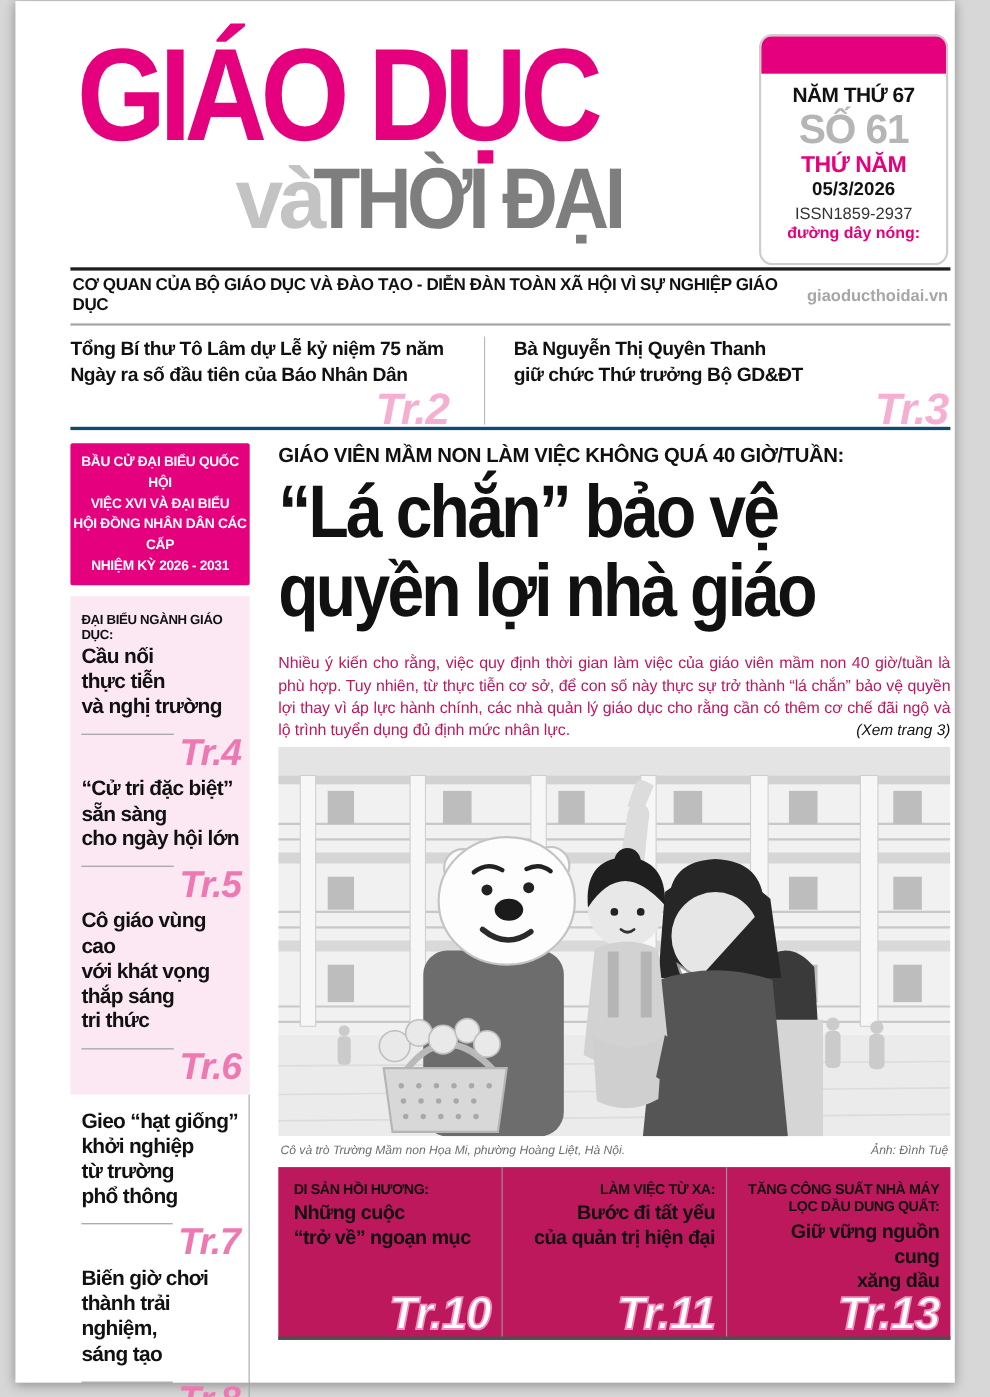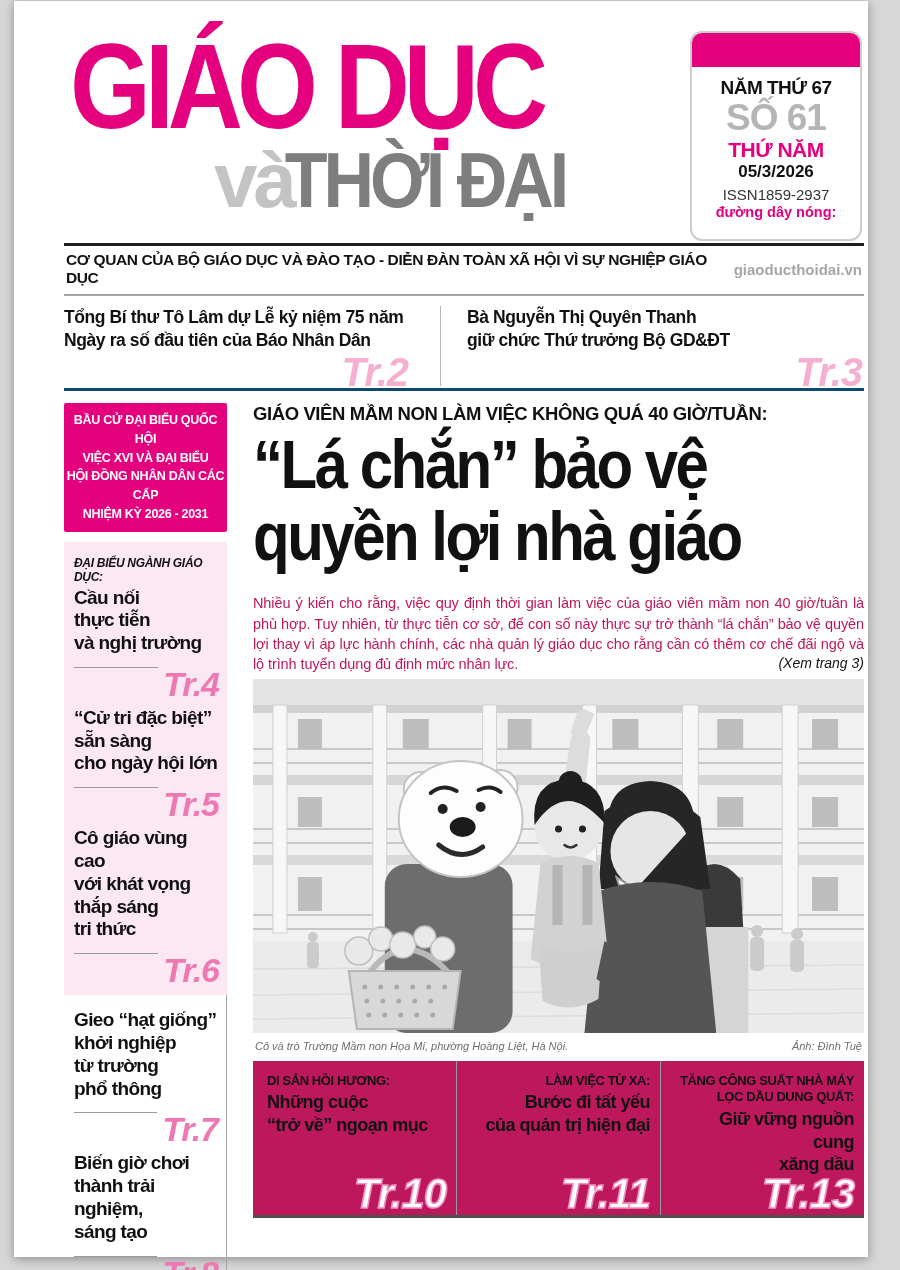--- a/index.html
+++ b/index.html
@@ -74,21 +74,21 @@
   .maincol{flex:1;padding-left:26px;min-width:0;}
 
   .election{
     background:#e5017d;color:#fff;text-align:center;font-weight:bold;
     font-size:12.5px;line-height:1.5;padding:8px 2px;letter-spacing:-0.3px;
     border-radius:2px;
   }
   .side-pink{background:#fbe8f3;margin-top:10px;padding:14px 8px 2px 10px;}
   .side-white{padding:14px 8px 2px 10px;border-right:1.5px solid #a5a5a5;}
   .s-item{margin-bottom:6px;}
-  .s-kicker{font-size:12px;font-weight:bold;letter-spacing:-0.3px;margin-bottom:3px;font-style:italic;}
+  .s-kicker{font-size:12px;font-weight:bold;letter-spacing:-0.3px;margin-bottom:3px;}
   .s-lines{font-size:19px;font-weight:bold;line-height:1.2;letter-spacing:-0.6px;}
   .s-pgrow{display:flex;align-items:flex-start;margin-top:12px;}
   .s-rule{flex:1;border-bottom:1.5px solid #9a9a9a;margin-bottom:9px;}
   .s-pg{font-size:34px;font-style:italic;font-weight:bold;color:#ee79b2;line-height:1;padding-left:5px;letter-spacing:-1px;}
 
   .m-kicker{font-size:18.5px;font-weight:bold;letter-spacing:-0.4px;}
   .m-headline{
     font-size:60px;font-weight:bold;line-height:1.07;letter-spacing:-2.5px;
     margin:4px 0 0 0;transform:scale(1.0,1.13);transform-origin:left top;
   }

